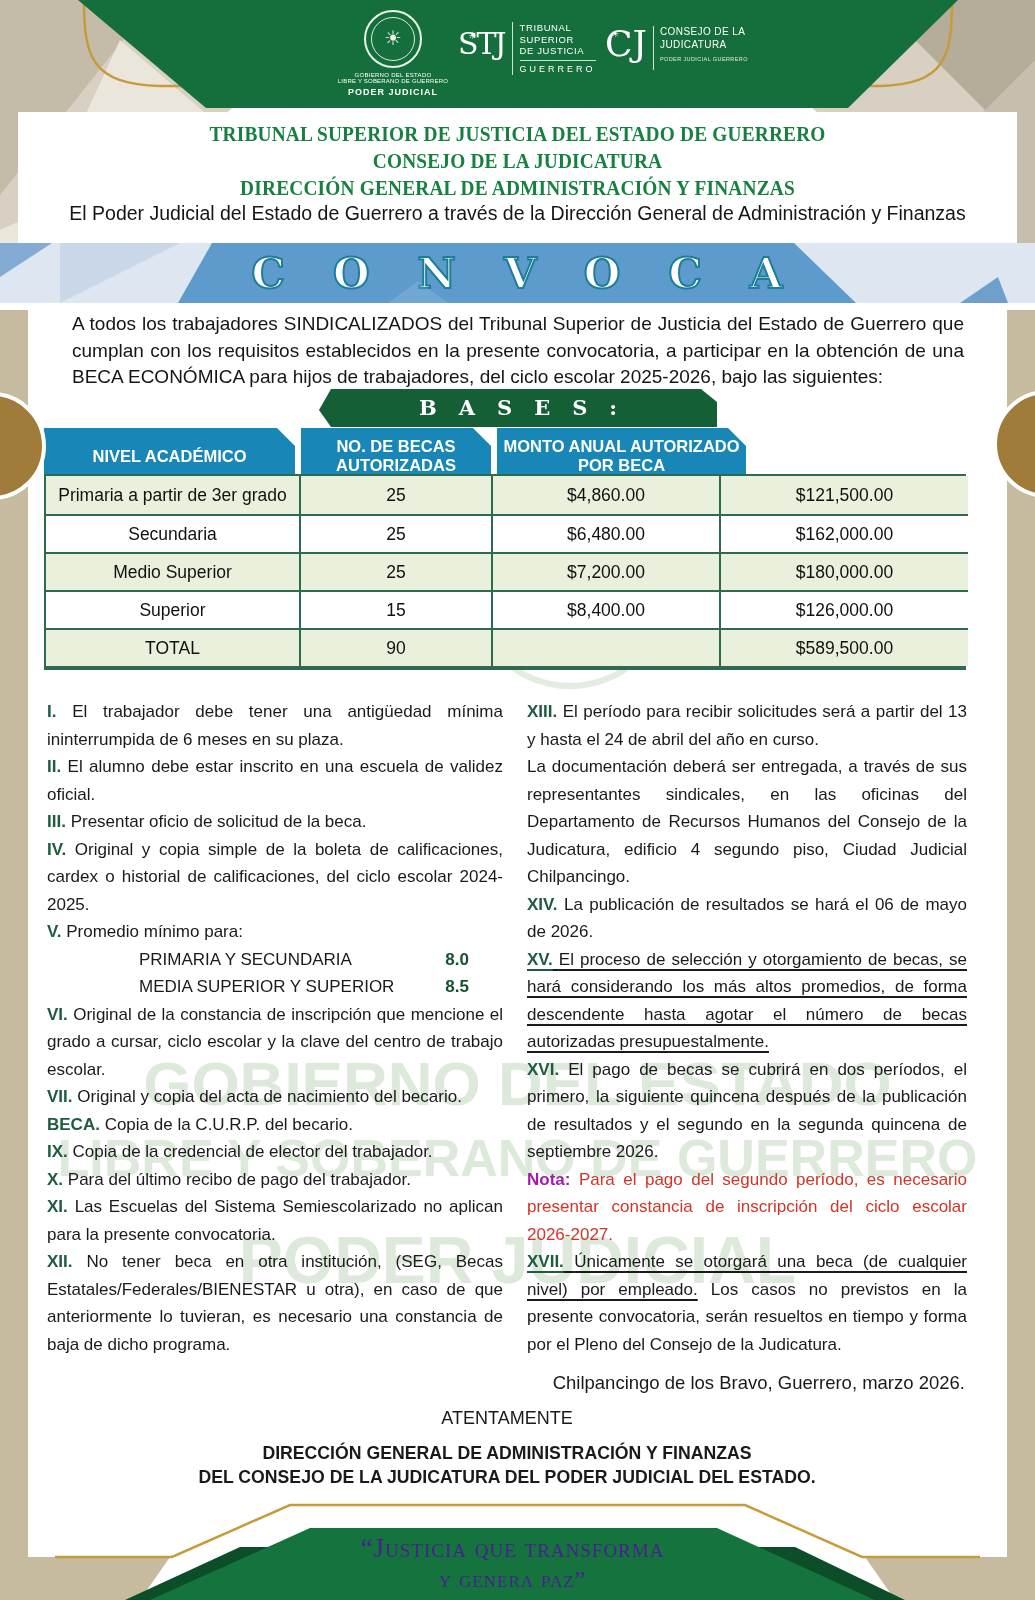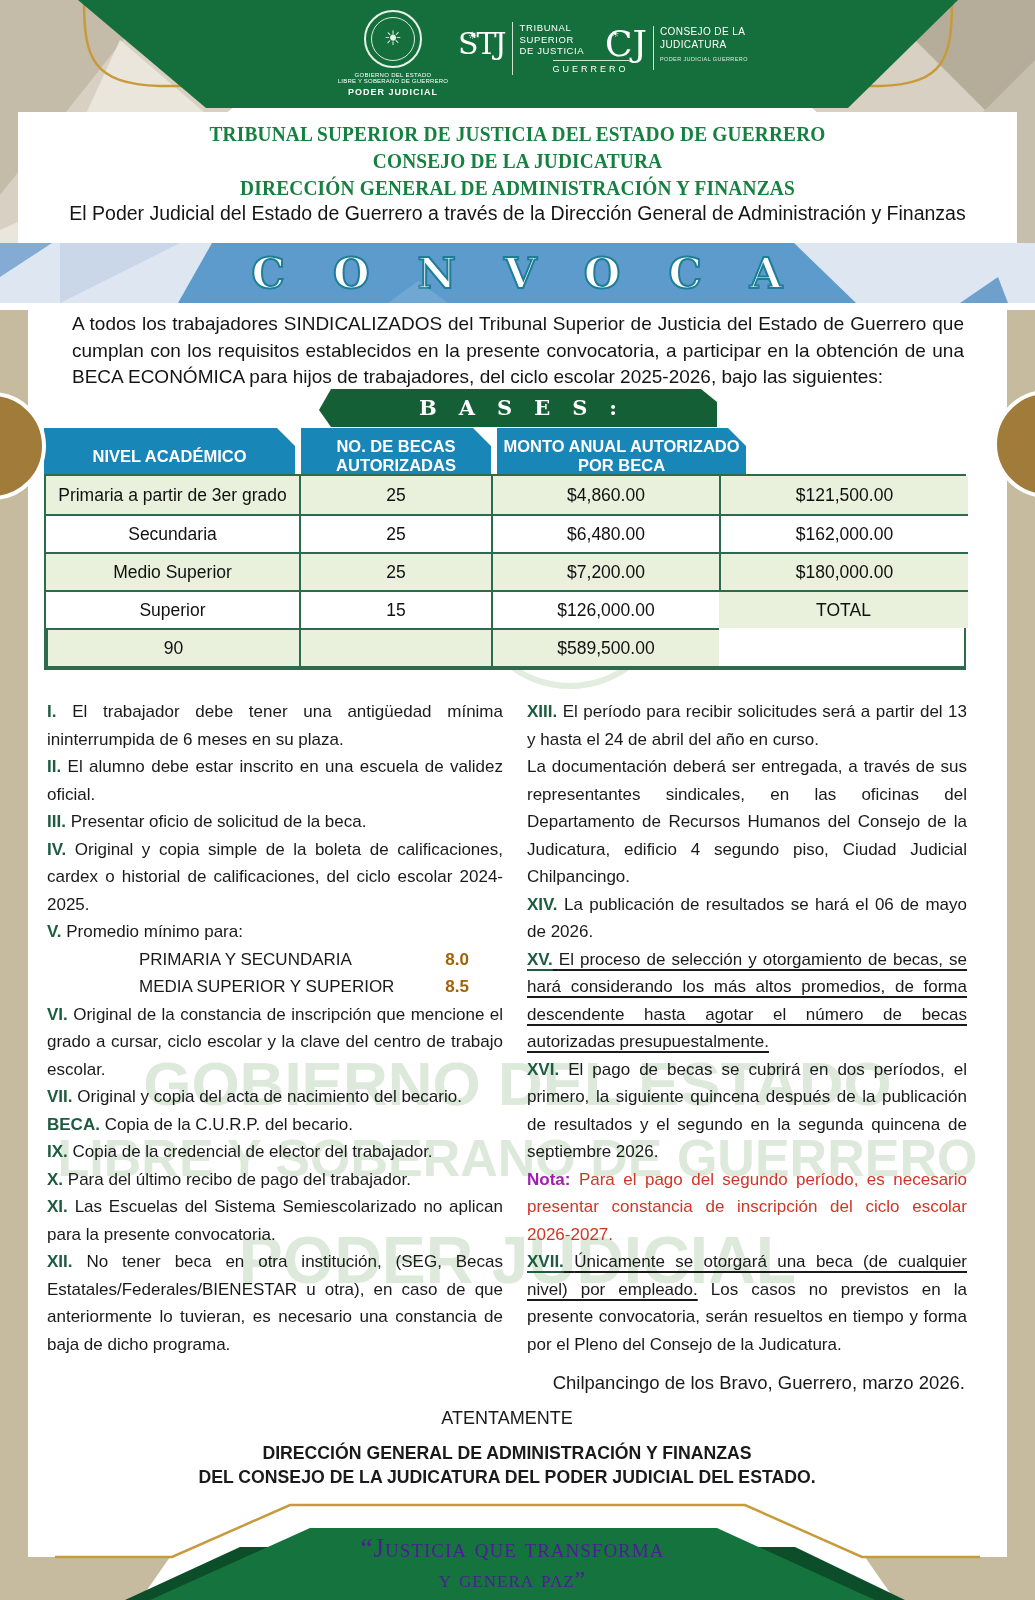--- a/index.html
+++ b/index.html
@@ -20,21 +20,21 @@
   .seal:before{content:"";position:absolute;inset:5px;border-radius:50%;border:1px solid #dcebdd;}
   .seal:after{content:"☀";position:absolute;left:0;right:0;top:14px;font-size:20px;color:#eaf4ea;}
   .org1 .t1{font-size:6px;letter-spacing:.3px;margin-top:4px;}
   .org1 .t2{font-size:6px;letter-spacing:.2px;}
   .org1 .t3{font-size:9px;font-weight:bold;letter-spacing:1px;margin-top:3px;}
   .org2{left:158px;top:10px;width:140px;display:flex;text-align:left;}
   .stj{font-family:"DejaVu Serif",serif;font-size:30px;line-height:56px;letter-spacing:-2px;}
   .rays{position:absolute;top:-8px;left:10px;font-size:10px;}
   .org2 .txt{border-left:1px solid #cfe3d2;margin-left:7px;padding-left:7px;margin-top:6px;}
   .org2 .l{font-size:9.5px;letter-spacing:.6px;line-height:11.5px;}
-  .org2 .l4{font-size:9px;letter-spacing:3px;border-top:1px solid #cfe3d2;margin-top:3px;padding-top:3px;margin-left:33px;}
+  .org2 .l4{font-size:9px;letter-spacing:3px;border-top:1px solid #cfe3d2;margin-top:3px;padding-top:3px;}
   .org3{left:305px;top:12px;width:150px;display:flex;text-align:left;}
   .cj{font-family:"DejaVu Serif",serif;font-size:36px;line-height:52px;position:relative;}
   .cj .rays2{position:absolute;top:-10px;left:6px;font-size:9px;}
   .org3 .txt{margin-left:6px;border-left:1px solid #cfe3d2;padding-left:6px;margin-top:8px;}
   .org3 .l{font-size:10px;letter-spacing:.4px;line-height:12.5px;}
   .org3 .l3{font-size:5.5px;letter-spacing:.4px;margin-top:2px;opacity:.85;}
 
   
   .titles{left:0;top:120px;width:1035px;text-align:center;color:#15803f;
           font-family:"Liberation Serif",serif;font-weight:bold;}
@@ -90,21 +90,21 @@
   
   .col{top:698px;font-size:17px;line-height:27.5px;text-align:justify;z-index:2;color:#1a1a1a;}
   .col p{margin:0;}
   .col-left{left:47px;width:456px;}
   .col-right{left:527px;width:440px;}
   .rn{font-weight:bold;color:#1d5c3f;}
   .u, .u .rn{text-decoration:underline;text-decoration-thickness:1.5px;text-underline-offset:4px;}
   .red{color:#d13527;}
   .red-label{color:#a21caf;font-weight:bold;}
   .avg-row{display:flex;justify-content:space-between;padding-left:92px;padding-right:34px;}
-  .avg-val{font-weight:bold;color:#a16207;}
+  .avg-val{font-weight:bold;color:#14532d;}
 
   
   .dateline{top:1372px;left:0;width:965px;text-align:right;font-size:18.5px;z-index:2;}
   .atentamente{top:1408px;left:0;width:1014px;text-align:center;font-size:18px;z-index:2;}
   .sig{left:0;width:1014px;text-align:center;font-weight:bold;font-size:19px;z-index:2;transform:scaleX(.93);}
   .sig1{top:1442px;} .sig2{top:1466px;}
   #bottom-decor{left:0;top:1495px;}
   .slogan{left:150px;top:1532px;width:725px;text-align:center;color:#4c1d95;z-index:3;
           font-family:"Liberation Serif",serif;font-variant:small-caps;}
   .slogan .s1{font-size:27px;line-height:32px;letter-spacing:1px;}
@@ -216,20 +216,21 @@
     <div class="tc">$6,480.00</div>
     <div class="tc">$162,000.00</div>
 
     <div class="tc c0 green">Medio Superior</div>
     <div class="tc green">25</div>
     <div class="tc green">$7,200.00</div>
     <div class="tc green">$180,000.00</div>
 
     <div class="tc c0">Superior</div>
     <div class="tc">15</div>
+    <div class="tc">$8,400.00</div>
     <div class="tc">$126,000.00</div>
 
     <div class="tc c0 green">TOTAL</div>
     <div class="tc green">90</div>
     <div class="tc green"></div>
     <div class="tc green">$589,500.00</div>
   </div>
 
   <div class="abs col col-left">
     <p class="item"><span class="rn">I.</span> <span>El trabajador debe tener una antigüedad mínima ininterrumpida de 6 meses en su plaza.</span></p>

